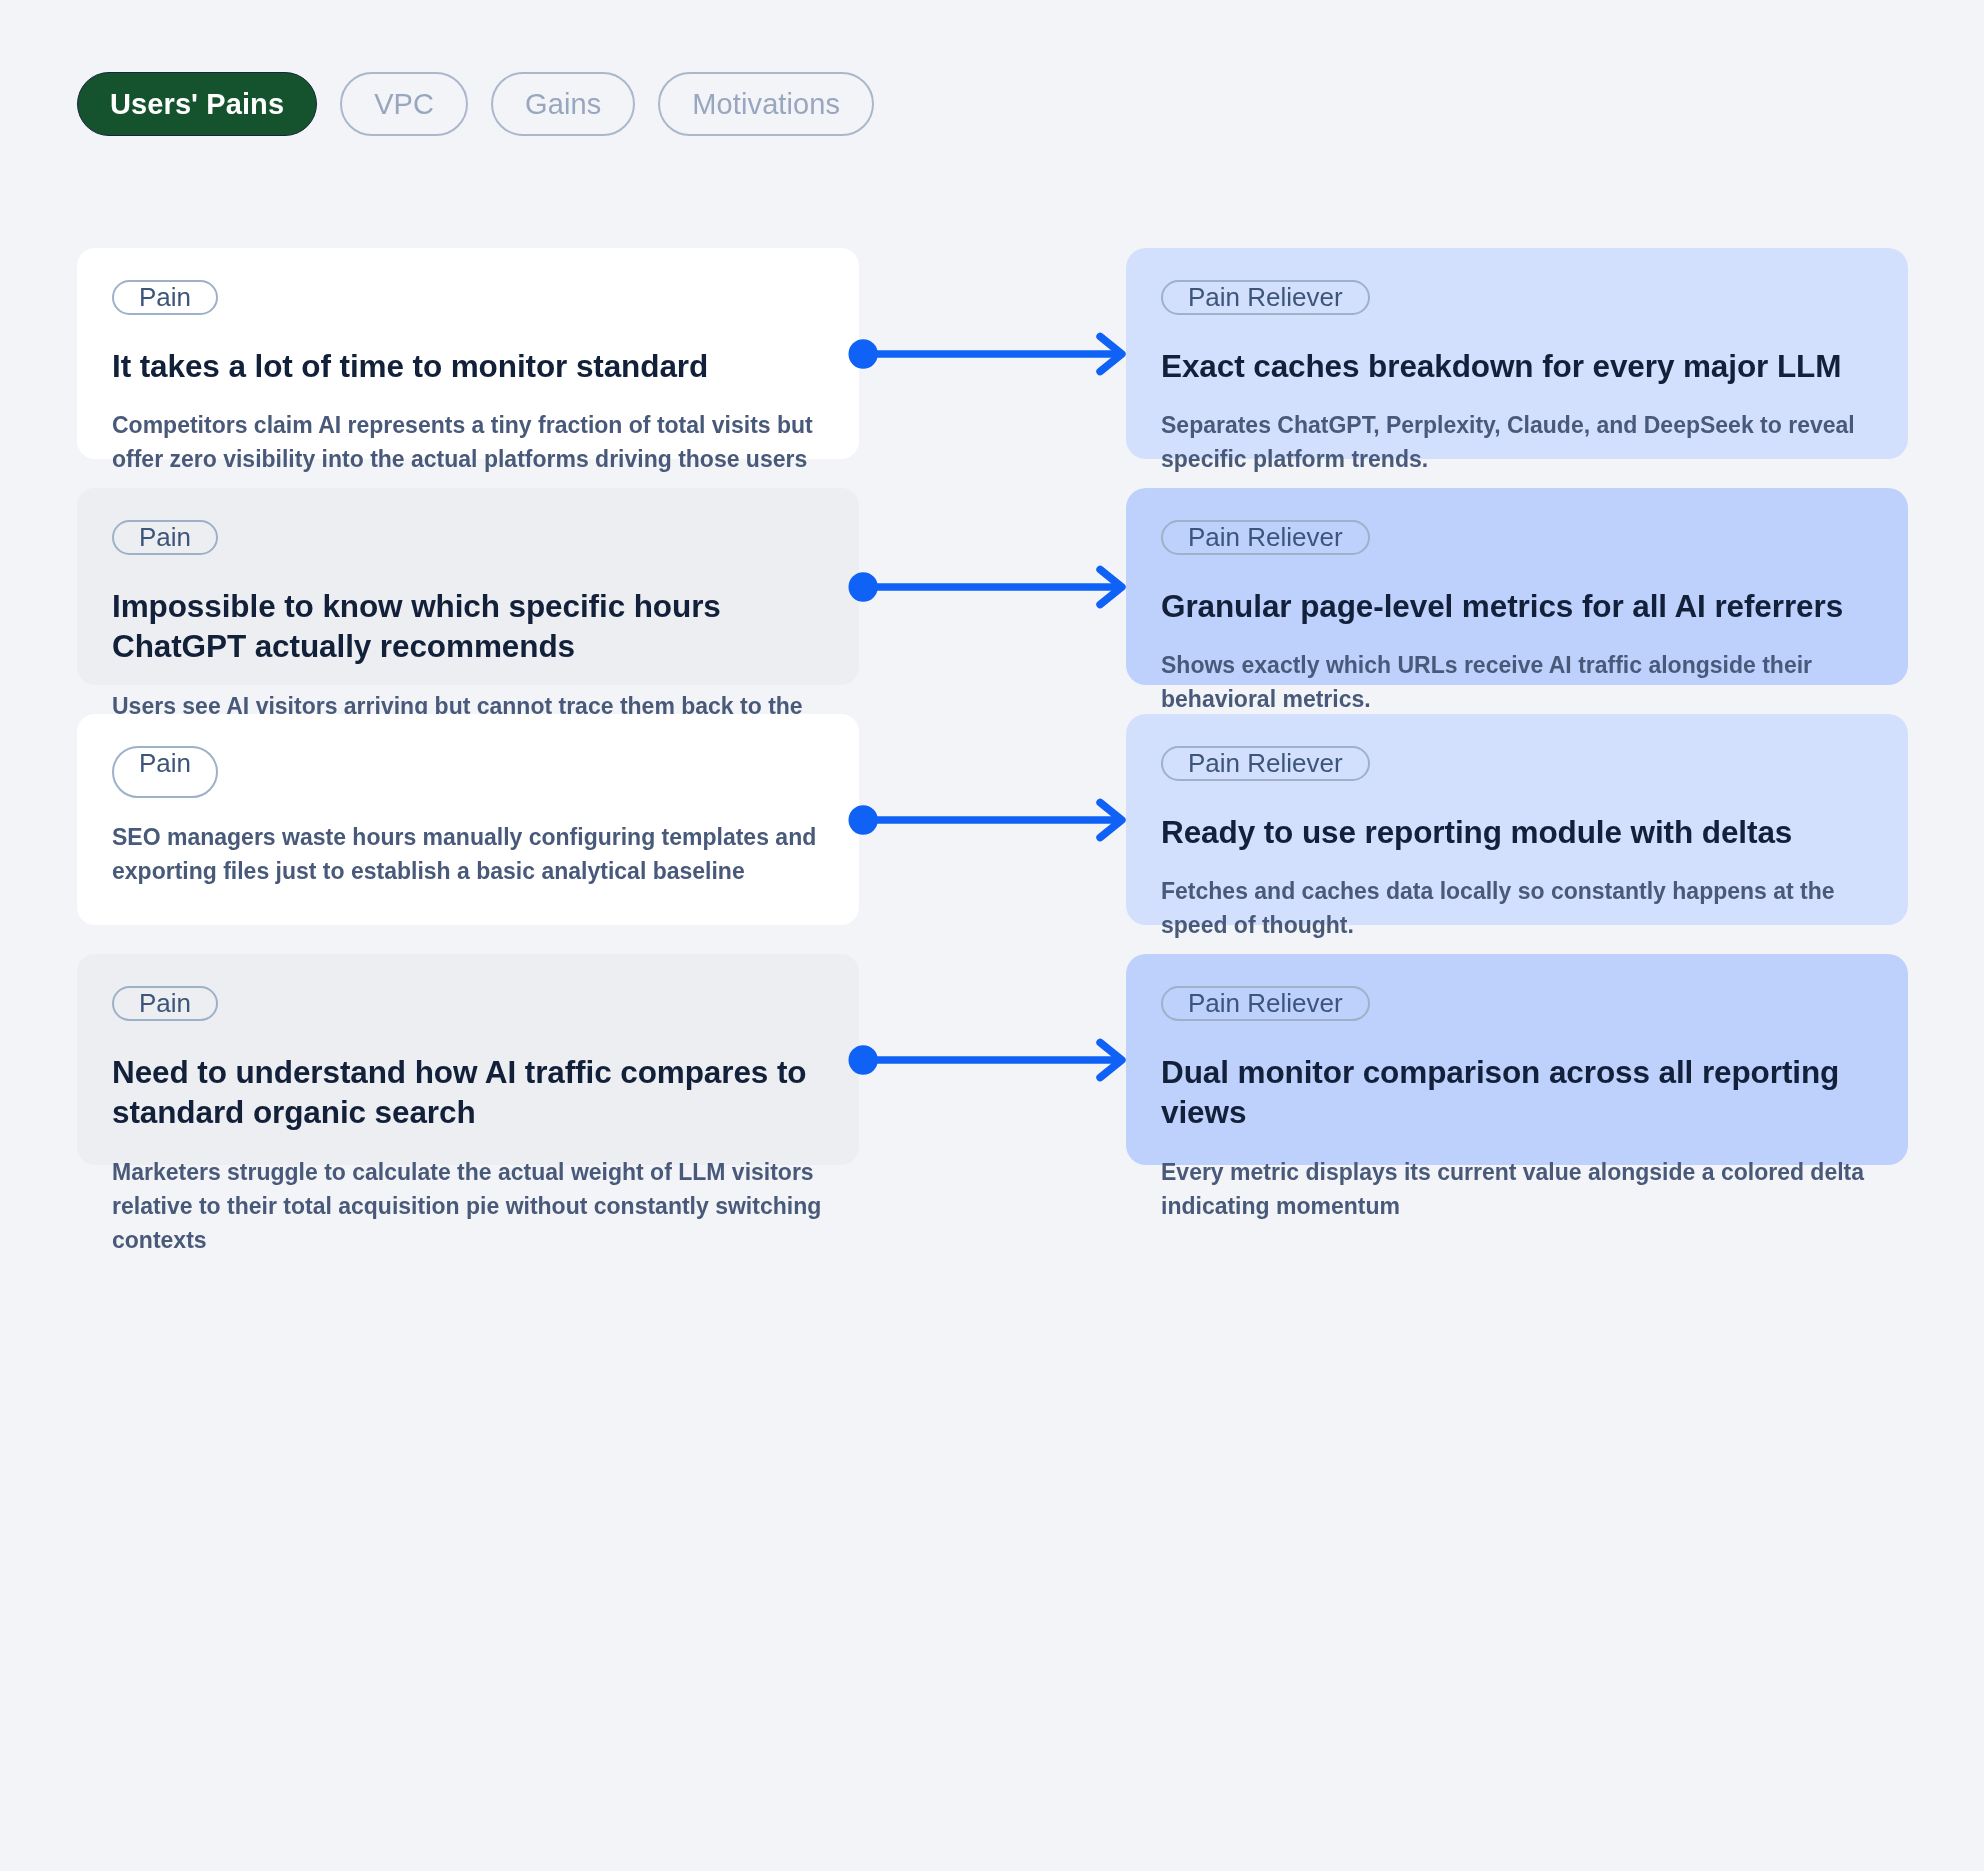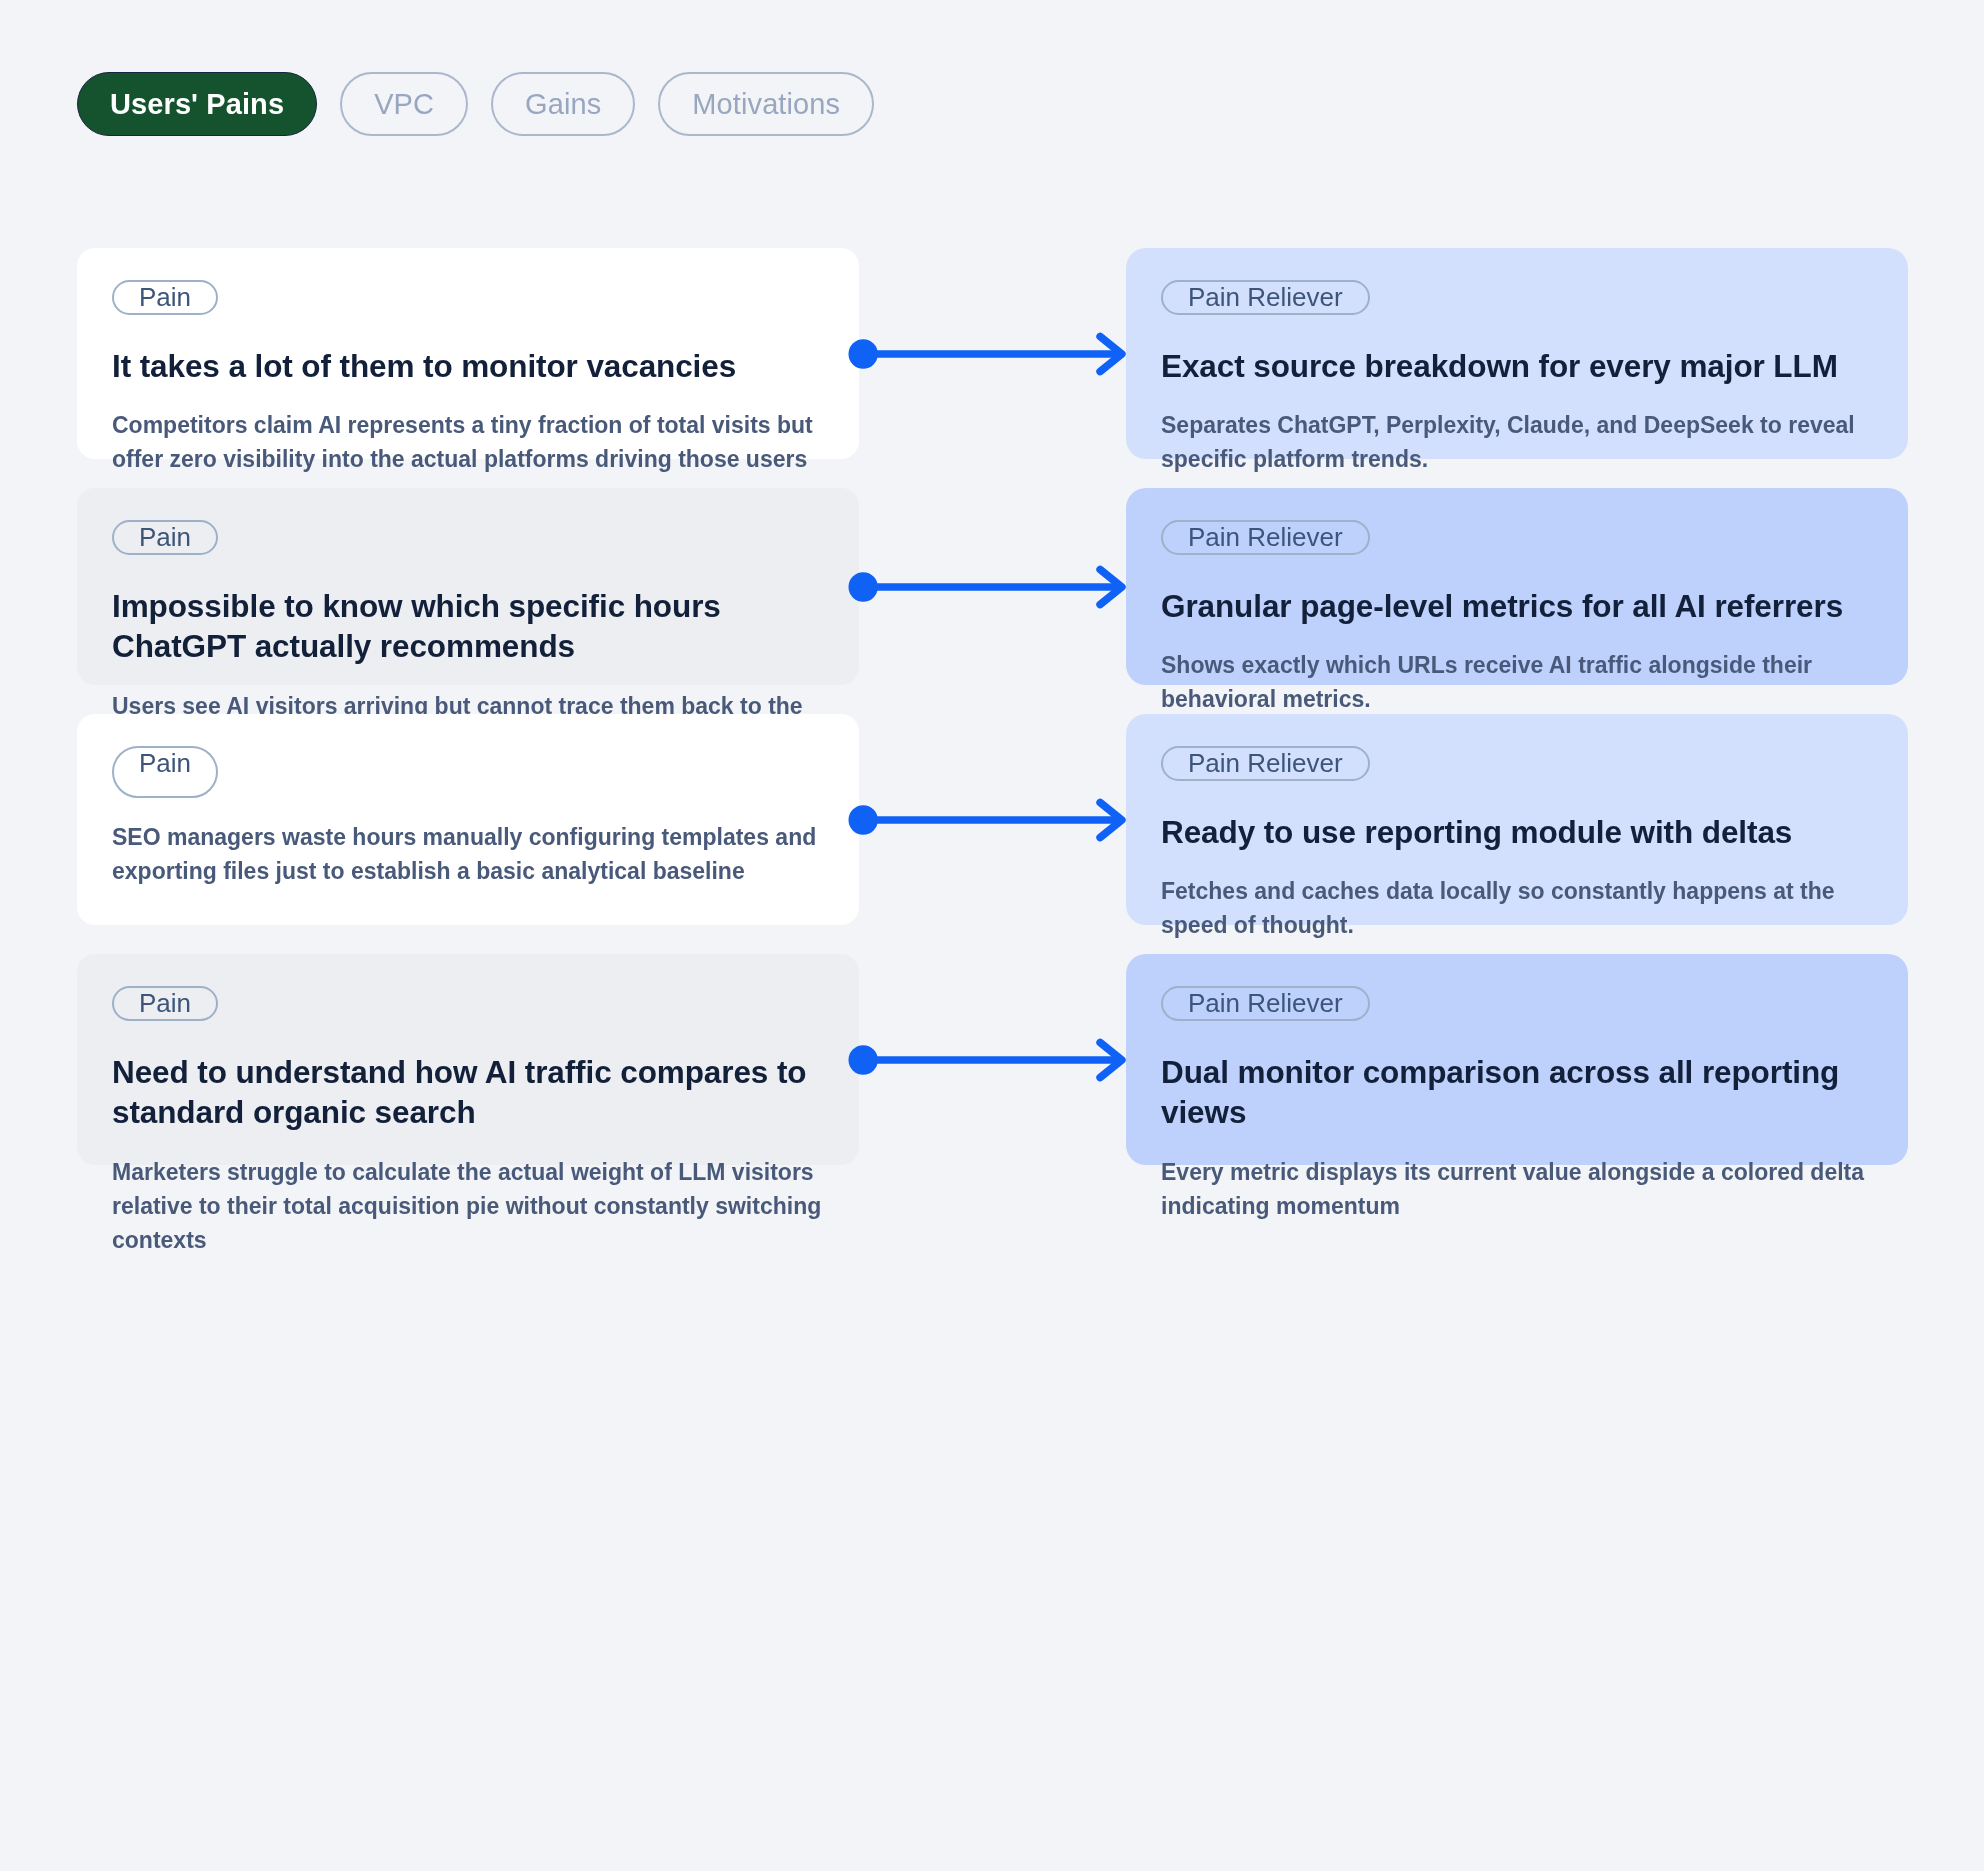--- a/index.html
+++ b/index.html
@@ -148,35 +148,35 @@
   </div>
 </div>
 
 <div class="rows">
 
   <div class="row" style="height:211px">
     <div class="card pain fill-white">
       <div class="badge">
         <span>Pain</span>
       </div>
-      <div class="card-title">It takes a lot of them to monitor vacancies</div>
+      <div class="card-title">It takes a lot of time to monitor standard</div>
       <div class="card-desc">Competitors claim AI represents a tiny fraction of total visits but offer zero visibility into the actual platforms driving those users</div>
     </div>
     <div class="connector">
       <svg width="288" height="49" viewBox="0 0 412 70" xmlns="http://www.w3.org/2000/svg">
         <circle cx="26" cy="35" r="21" fill="#0f62f5"></circle>
         <line x1="26" y1="35" x2="392" y2="35" stroke="#0f62f5" stroke-width="11" stroke-linecap="round"></line>
         <polyline points="365,10 396,35 365,60" fill="none" stroke="#0f62f5" stroke-width="11" stroke-linecap="round" stroke-linejoin="round"></polyline>
       </svg>
     </div>
     <div class="card reliever fill-blue-light">
       <div class="badge">
         <span>Pain Reliever</span>
       </div>
-      <div class="card-title">Exact source breakdown for every major LLM</div>
+      <div class="card-title">Exact caches breakdown for every major LLM</div>
       <div class="card-desc">Separates ChatGPT, Perplexity, Claude, and DeepSeek to reveal specific platform trends.</div>
     </div>
   </div>
 
   <div class="row" style="height:197px">
     <div class="card pain fill-grey">
       <div class="badge">
         <span>Pain</span>
       </div>
       <div class="card-title">Impossible to know which specific hours ChatGPT actually recommends</div>

